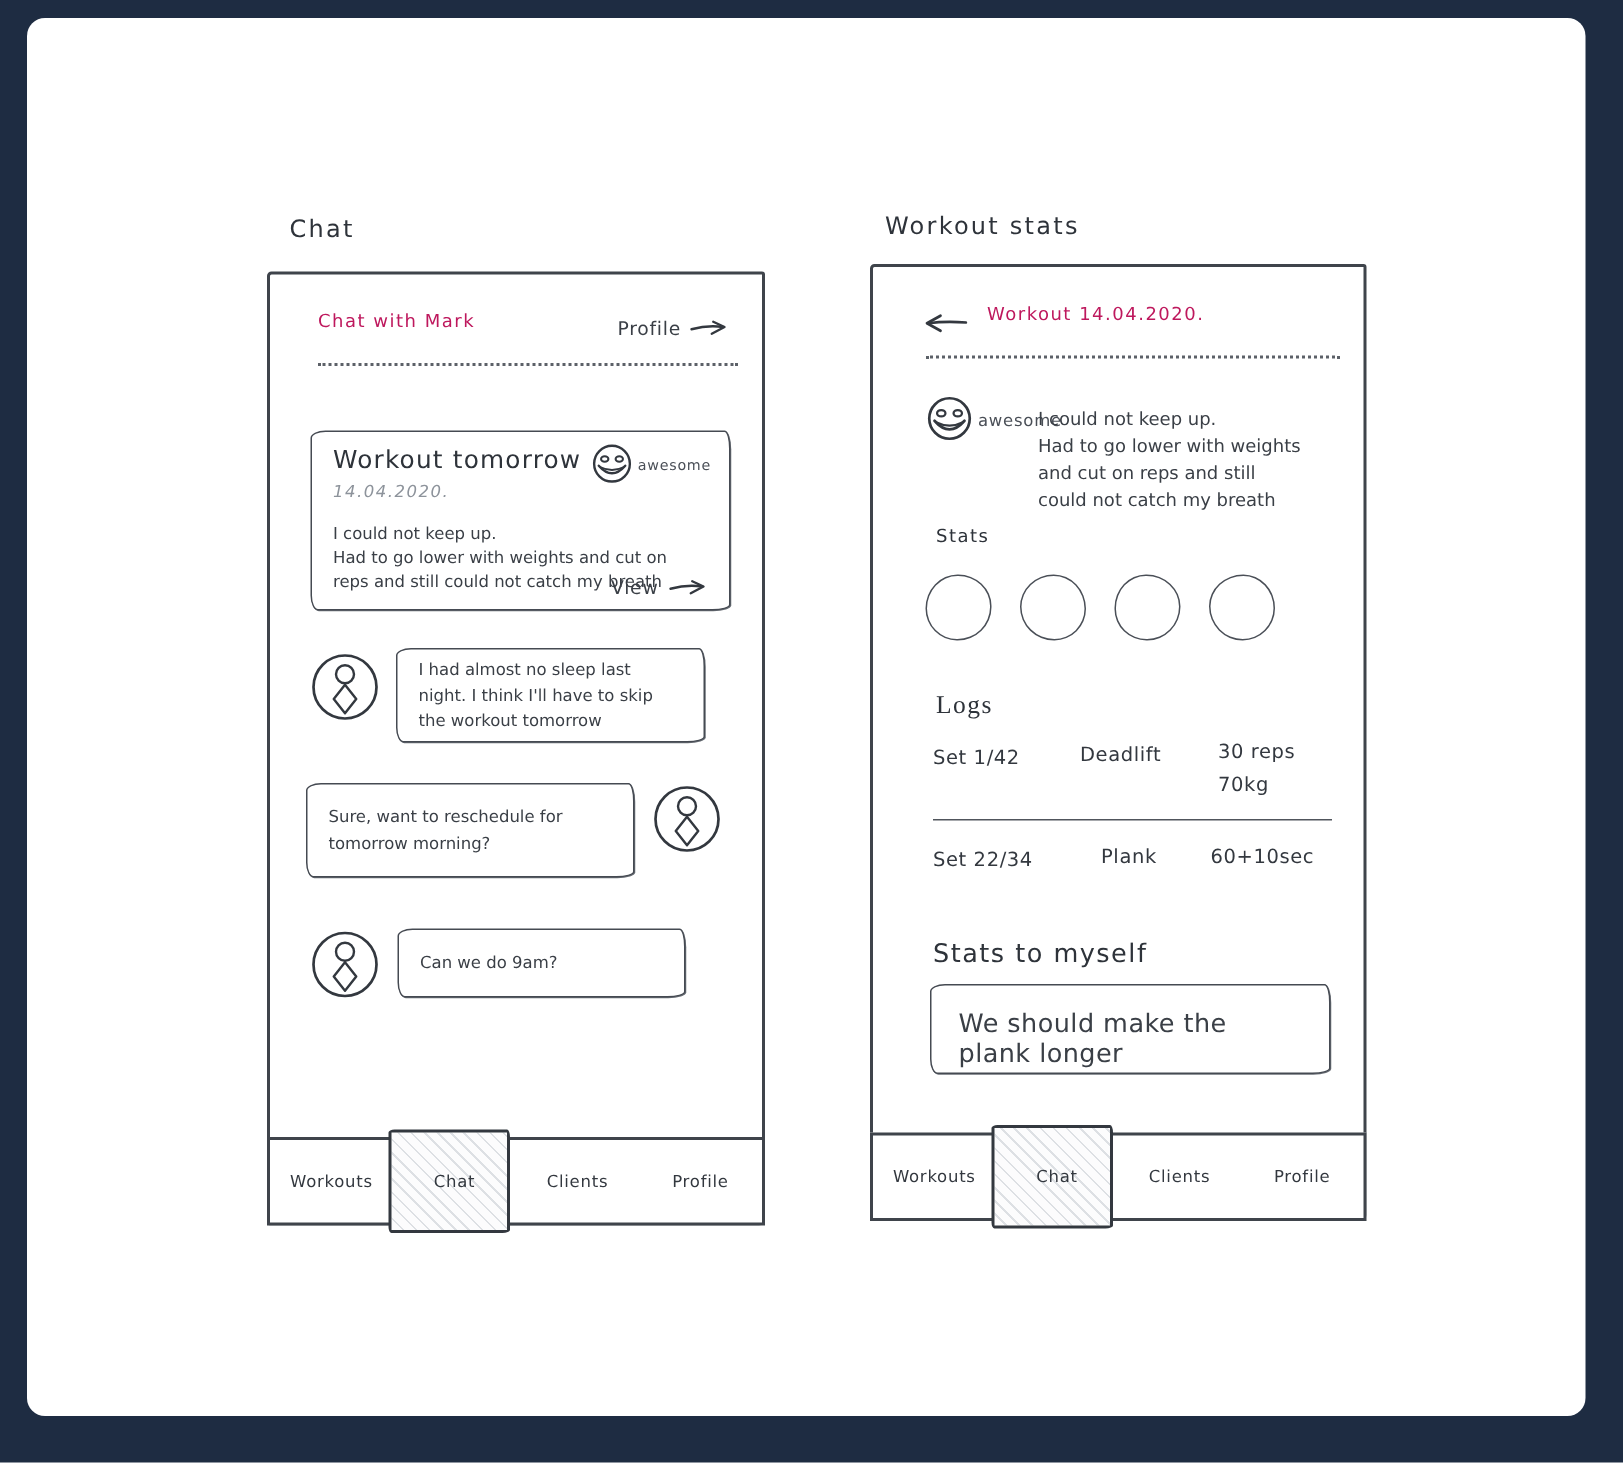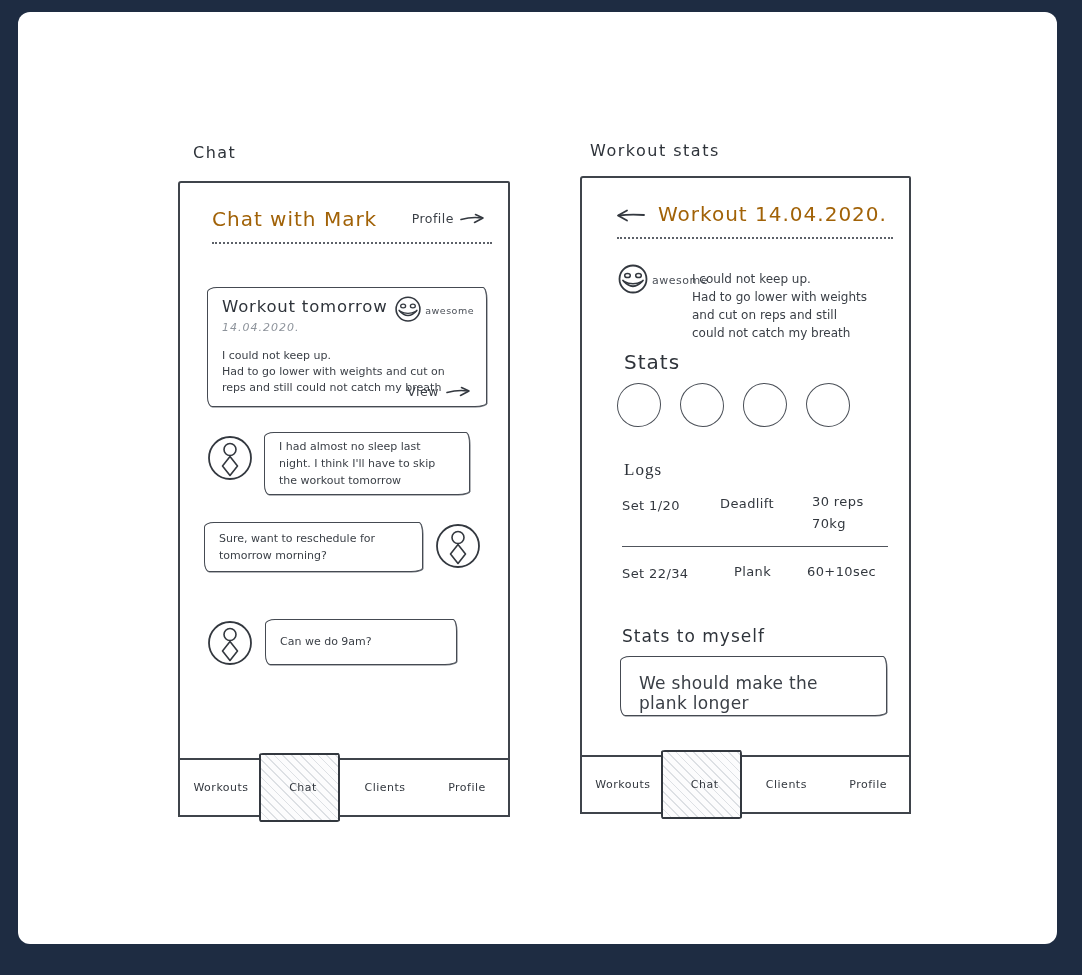--- a/index.html
+++ b/index.html
@@ -22,21 +22,21 @@
   .phone {
     position: absolute; background: #fff;
     border: 2px solid #3f444b; border-radius: 3px 2px 4px 2px;
   }
   
   .sk {
     border: 1.7px solid #454a52;
     border-radius: 10px 4px 12px 5px / 5px 12px 4px 10px;
     box-shadow: 0.5px 0.5px 0 0 #6a6f76;
   }
-  .hdr-title { position: absolute; font-size: 20px; letter-spacing: 1px; color: #a16207; }
+  .hdr-title { position: absolute; font-size: 12px; letter-spacing: 1px; color: #be185d; }
   .link-row { position: absolute; display: flex; align-items: center; gap: 6px; cursor: pointer; }
   .link-label { font-size: 12.5px; color: #3a3f46; letter-spacing: .5px; }
   .dotted { position: absolute; border-top: 2.6px dotted #5c6168; height: 0; }
 
   .card { position: absolute; background: #fff; }
   .card-title { position: absolute; left: 14px; top: 9px; font-size: 16.5px; letter-spacing: .8px; color: #2e333a; }
   .card-date { position: absolute; left: 14px; top: 33px; font-size: 11px; font-style: italic; color: #8d939b; letter-spacing: 1px; }
   .emoji-wrap { position: absolute; display: flex; flex-direction: row; align-items: center; gap: 2px; }
   .emoji-label { font-size: 9.5px; color: #4a4f57; letter-spacing: .5px; }
   .card-body { position: absolute; left: 14px; top: 60px; font-size: 11px; line-height: 1.45; white-space: pre-line; color: #3a3f46; }
@@ -119,21 +119,21 @@
       <circle cx="23" cy="23" r="21" stroke-width="1.8"></circle>
       <circle cx="23" cy="14.5" r="6" stroke-width="1.6"></circle>
       <path d="M23 21.5 L30.5 31 L23 40.5 L15.5 31 Z" stroke-width="1.6"></path>
     </svg>
     <div class="msg-box sk" style="left:84px; top:249px; width:206px; height:63px;">
       <div class="msg-text">I had almost no sleep last
 night. I think I'll have to skip
 the workout tomorrow</div>
     </div>
 
-    <div class="msg-box sk" style="left:24px; top:339px; width:219px; height:50px;">
+    <div class="msg-box sk" style="left:24px; top:339px; width:219px; height:63px;">
       <div class="msg-text">Sure, want to reschedule for
 tomorrow morning?</div>
     </div>
     <svg class="stroke avatar" style="left:255px; top:340px;" viewBox="0 0 46 46">
       <circle cx="23" cy="23" r="21" stroke-width="1.8"></circle>
       <circle cx="23" cy="14.5" r="6" stroke-width="1.6"></circle>
       <path d="M23 21.5 L30.5 31 L23 40.5 L15.5 31 Z" stroke-width="1.6"></path>
     </svg>
 
     <svg class="stroke avatar" style="left:27px; top:437px;" viewBox="0 0 46 46">
@@ -174,31 +174,31 @@
         <path d="M7 17.5 Q 17 29 27 17.5" stroke-width="1.8"></path>
         <path d="M8 18.5 Q 17 23 26 18.5" stroke-width="1.4"></path>
       </svg>
       <span class="emoji-label" style="font-size:11px;">awesome</span>
     </div>
     <div class="fb-text" style="left:110px; top:92px;">I could not keep up.
 Had to go lower with weights
 and cut on reps and still
 could not catch my breath</div>
 
-    <div class="sec-heading" style="left:42px; top:172px; font-size:20px;">Stats</div>
+    <div class="sec-heading" style="left:42px; top:172px; font-size:12px;">Stats</div>
     <div class="circles" style="left:35px; top:205px;">
       <div class="circle"></div>
       <div class="circle" style="border-radius:51% 49% 48% 52% / 49% 52% 48% 51%;"></div>
       <div class="circle" style="border-radius:48% 52% 51% 49% / 51% 49% 52% 48%;"></div>
       <div class="circle" style="border-radius:52% 48% 49% 51% / 48% 51% 49% 52%;"></div>
     </div>
 
     <div class="sec-heading" style="left:42px; top:282px;font-family:Liberation Serif, serif;">Logs</div>
 
-    <div class="log-cell" style="left:40px; top:317px;">Set 1/20</div>
+    <div class="log-cell" style="left:40px; top:317px;">Set 1/42</div>
     <div class="log-cell" style="left:138px; top:315px;">Deadlift</div>
     <div class="log-cell" style="left:230px; top:313px;">30 reps
 70kg</div>
 
     <div class="log-div" style="left:40px; width:266px; top:368px;"></div>
 
     <div class="log-cell" style="left:40px; top:385px;">Set 22/34</div>
     <div class="log-cell" style="left:152px; top:383px;">Plank</div>
     <div class="log-cell" style="left:225px; top:383px;">60+10sec</div>
 

